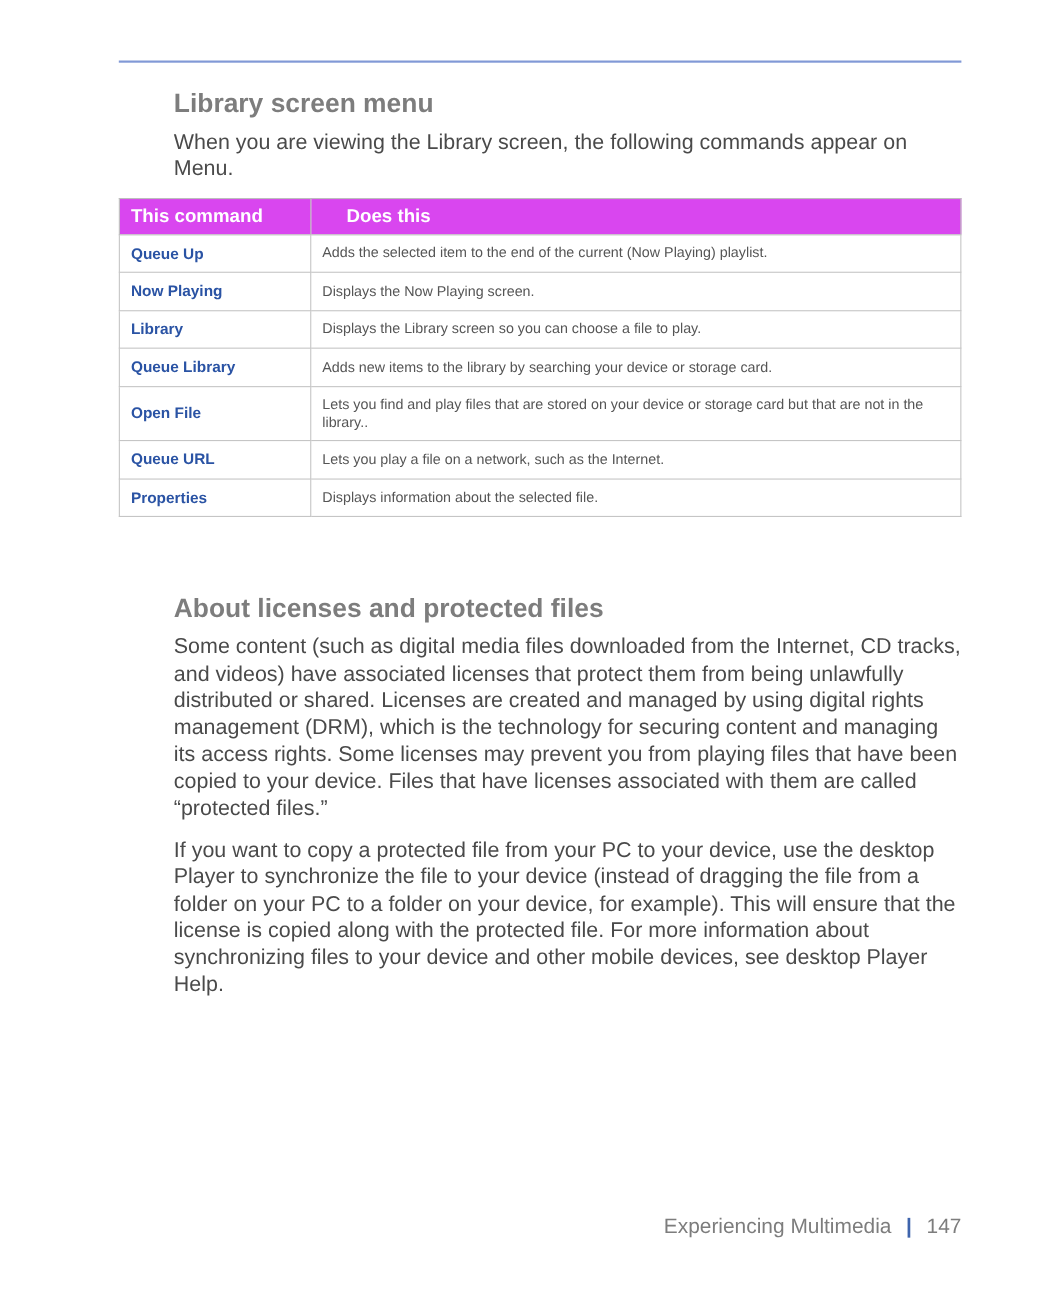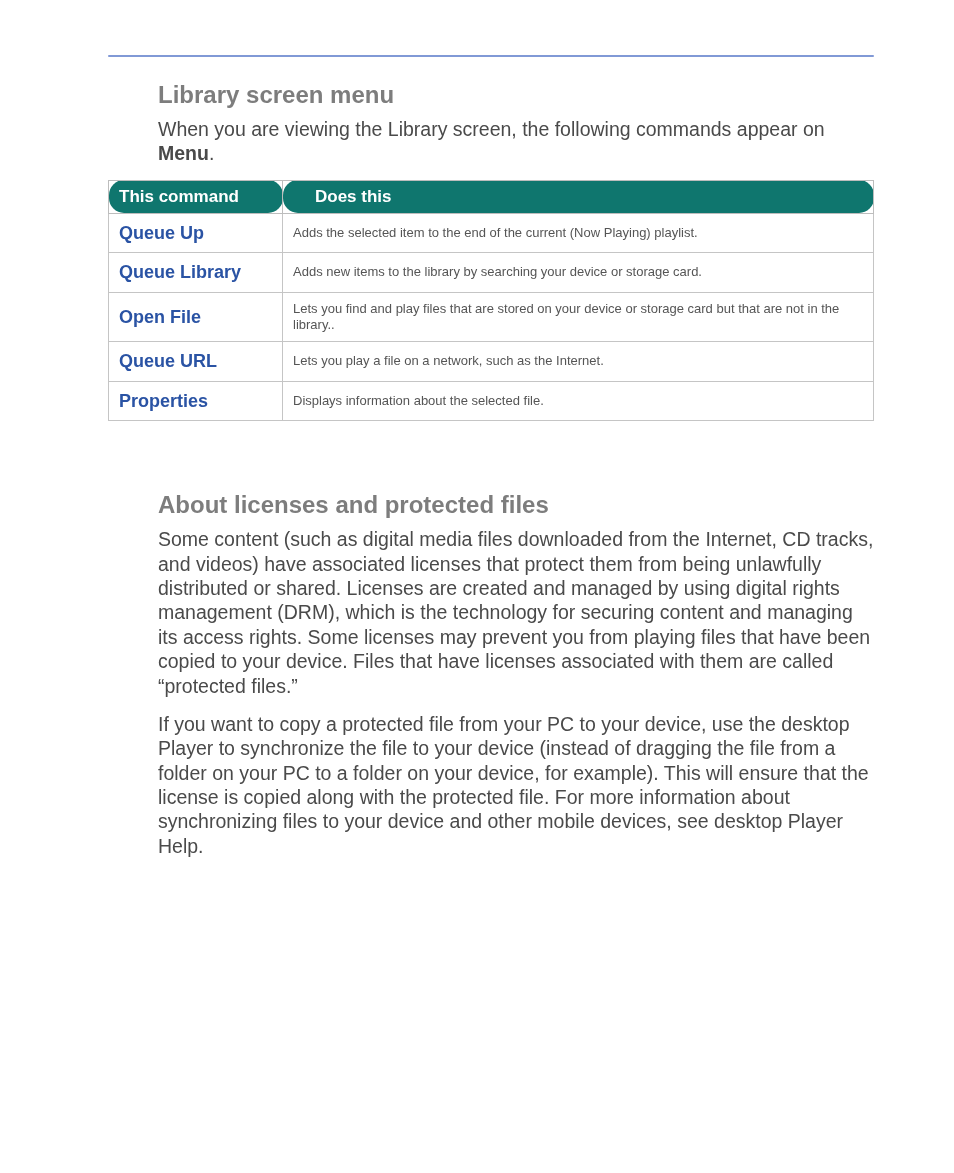--- a/index.html
+++ b/index.html
@@ -1,15 +1,15 @@
 <!DOCTYPE html>
 <html><head>
 <meta charset="utf-8">
 <style>
-  * { box-sizing: border-box; margin: 0; padding: 0; border-radius: 15px; }
+  * { box-sizing: border-box; margin: 0; padding: 0; }
   body {
     font-family: Arial, Helvetica, sans-serif;
     background: #fff;
     width: 954px;
     height: 1173px;
     position: relative;
   }
   .page {
     padding: 55px 80px 50px 108px;
     position: relative;
@@ -33,29 +33,29 @@
     margin-bottom: 8px;
     padding-left: 50px;
   }
   p.body {
     font-size: 19.5px;
     color: #4a4a4a;
     line-height: 1.25;
     padding-left: 50px;
     margin-bottom: 14px;
   }
-  p.body .bold { font-weight: bold; margin-top: 38px; }
+  p.body .bold { font-weight: normal; margin-top: 38px; }
   table.menu-table {
     width: calc(100% - 0px);
     border-collapse: collapse;
     margin-top: 4px;
     margin-bottom: 70px;
   }
   table.menu-table th {
-    background: #0f766e;
+    background: #d946ef;
     color: #fff;
     font-weight: bold;
     font-size: 17px;
     text-align: left;
     padding: 6px 10px;
     border: 1px solid #bdbdbd;
   }
   table.menu-table th:first-child {
     width: 174px;
     text-align: left;
@@ -68,21 +68,21 @@
     border: 1px solid #c5c5c5;
     padding: 8px 10px;
     font-size: 13px;
     color: #555;
     vertical-align: middle;
     line-height: 1.25;
   }
   table.menu-table td.cmd {
     color: #2a53a4;
     font-weight: bold;
-    font-size: 18px;
+    font-size: 14px;
   }
   .footer {
     position: absolute;
     bottom: 46px;
     right: 80px;
     font-size: 19px;
     color: #7d7d7d;
   }
   .footer .sep {
     color: #3e64ac;
@@ -113,20 +113,28 @@
           <th>This command</th>
           <th>Does this</th>
         </tr>
       </thead>
       <tbody>
         <tr>
           <td class="cmd">Queue Up</td>
           <td>Adds the selected item to the end of the current (Now Playing) playlist.</td>
         </tr>
         <tr>
+          <td class="cmd">Now Playing</td>
+          <td>Displays the Now Playing screen.</td>
+        </tr>
+        <tr>
+          <td class="cmd">Library</td>
+          <td>Displays the Library screen so you can choose a file to play.</td>
+        </tr>
+        <tr>
           <td class="cmd">Queue Library</td>
           <td>Adds new items to the library by searching your device or storage card.</td>
         </tr>
         <tr>
           <td class="cmd">Open File</td>
           <td>Lets you find and play files that are stored on your device or storage card but that are not in the library..</td>
         </tr>
         <tr>
           <td class="cmd">Queue URL</td>
           <td>Lets you play a file on a network, such as the Internet.</td>
@@ -139,13 +147,18 @@
     </table>
 
     <h2 class="section-title">About licenses and protected files</h2>
 
     <p class="body">Some content (such as digital media files downloaded from the Internet, CD tracks, and videos) have associated licenses that protect them from being unlawfully distributed or shared. Licenses are created and managed by using digital rights management (DRM), which is the technology for securing content and managing its access rights. Some licenses may prevent you from playing files that have been copied to your device. Files that have licenses associated with them are called “protected files.”</p>
 
     <p class="body">If you want to copy a protected file from your PC to your device, use the desktop Player to synchronize the file to your device (instead of dragging the file from a folder on your PC to a folder on your device, for example). This will ensure that the license is copied along with the protected file. For more information about synchronizing files to your device and other mobile devices, see desktop Player Help.</p>
 
   </div>
 
+  <div class="footer">
+    <span>Experiencing Multimedia</span>
+    <span class="sep">|</span>
+    <span class="pnum">147</span>
+  </div>
 </div>
 
 </body></html>

